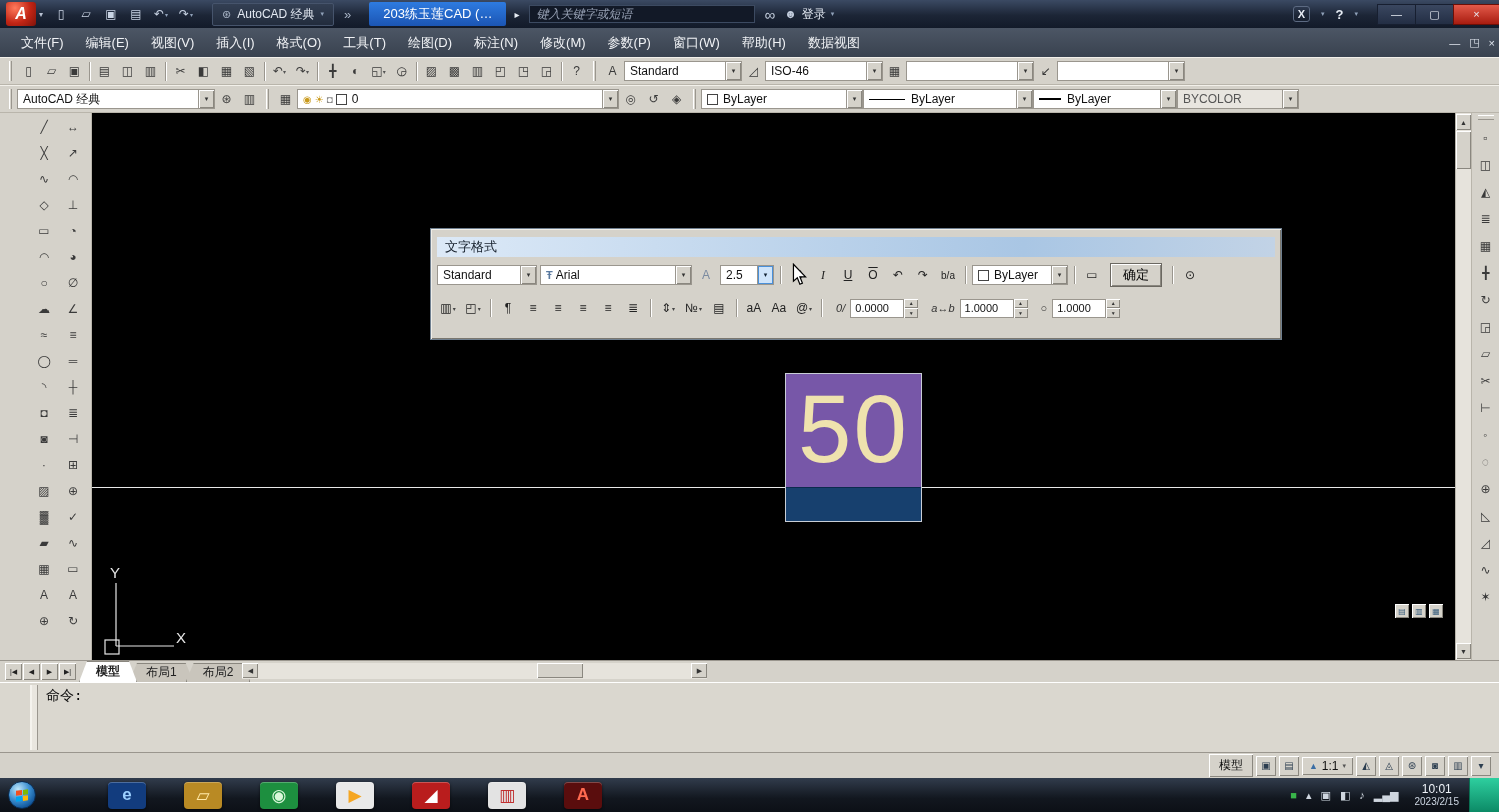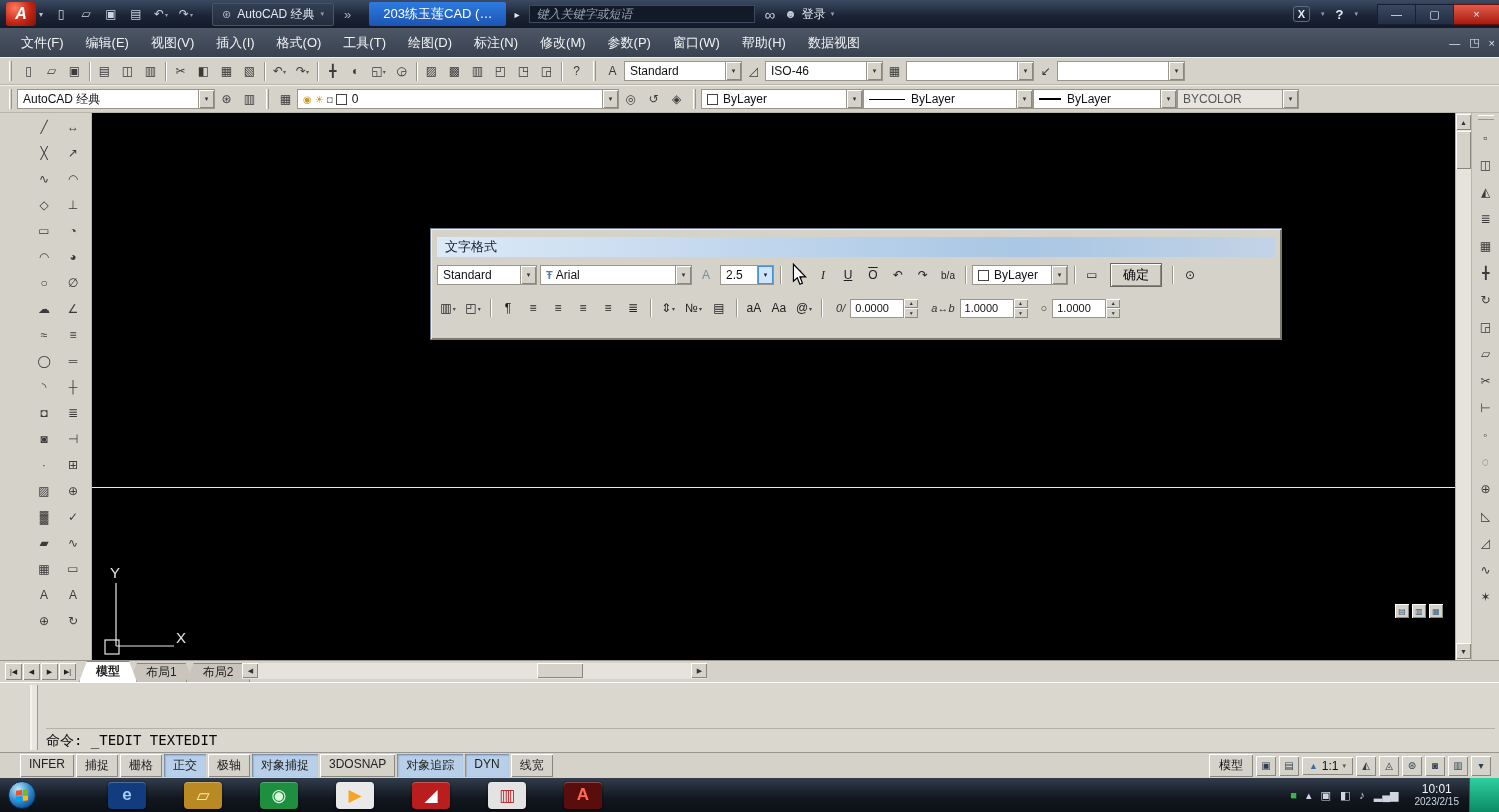--- a/index.html
+++ b/index.html
@@ -431,20 +431,24 @@
         <span class="tbtn">✓</span>
         <span class="tbtn">∿</span>
         <span class="tbtn">▭</span>
         <span class="tbtn">A</span>
         <span class="tbtn">↻</span>
     </div>
   </div>
 
   <div class="canvas">
     <div class="hline"></div>
+    <div class="mtext-box">
+      <div class="mtext-val">50</div>
+      <div class="mtext-bar"></div>
+    </div>
     <svg class="ucs" width="95" height="100" viewBox="0 0 95 100">
       <text x="8" y="15" fill="#e8e8e8" font-size="15" font-family="Liberation Sans">Y</text>
       <line x1="14" y1="20" x2="14" y2="83" stroke="#e8e8e8" stroke-width="1.2"></line>
       <line x1="14" y1="83" x2="72" y2="83" stroke="#e8e8e8" stroke-width="1.2"></line>
       <rect x="3" y="77" width="14" height="14" fill="none" stroke="#e8e8e8" stroke-width="1.2"></rect>
       <text x="74" y="80" fill="#e8e8e8" font-size="15" font-family="Liberation Sans">X</text>
     </svg>
     <div class="minibtns">
       <span class="minibtn">▤</span>
         <span class="minibtn">▥</span>
@@ -587,39 +591,27 @@
       <span class="hbtn l">◀</span>
       <span class="hthumb"></span>
       <span class="hbtn r">▶</span>
     </div>
   </div>
 
   <div class="cmdarea">
     <div class="cmdgrip"></div>
     <div class="cmdtext">
       <div>
+        <div class="cmdline">命令:</div>
           <div class="cmdline"></div>
       </div>
-      <div class="cmdcur">命令: _TEDIT TEXTEDIT</div>
     </div>
   </div>
 
   <div class="statusbar">
-    <div class="stoggles">
-      <span class="stoggle">INFER</span>
-        <span class="stoggle">捕捉</span>
-        <span class="stoggle">栅格</span>
-        <span class="stoggle on">正交</span>
-        <span class="stoggle">极轴</span>
-        <span class="stoggle on">对象捕捉</span>
-        <span class="stoggle">3DOSNAP</span>
-        <span class="stoggle on">对象追踪</span>
-        <span class="stoggle on">DYN</span>
-        <span class="stoggle">线宽</span>
-    </div>
     <div class="sright">
       <span class="model-btn">模型</span>
       <span style="display:flex;gap:3px;">
         <span class="sicon">▣</span>
           <span class="sicon">▤</span>
       </span>
       <span class="ann-scale">
         <span class="ann-ico">▲</span>
         <span>1:1</span>
         <span class="tiny-caret" style="color:#555;">▾</span>

